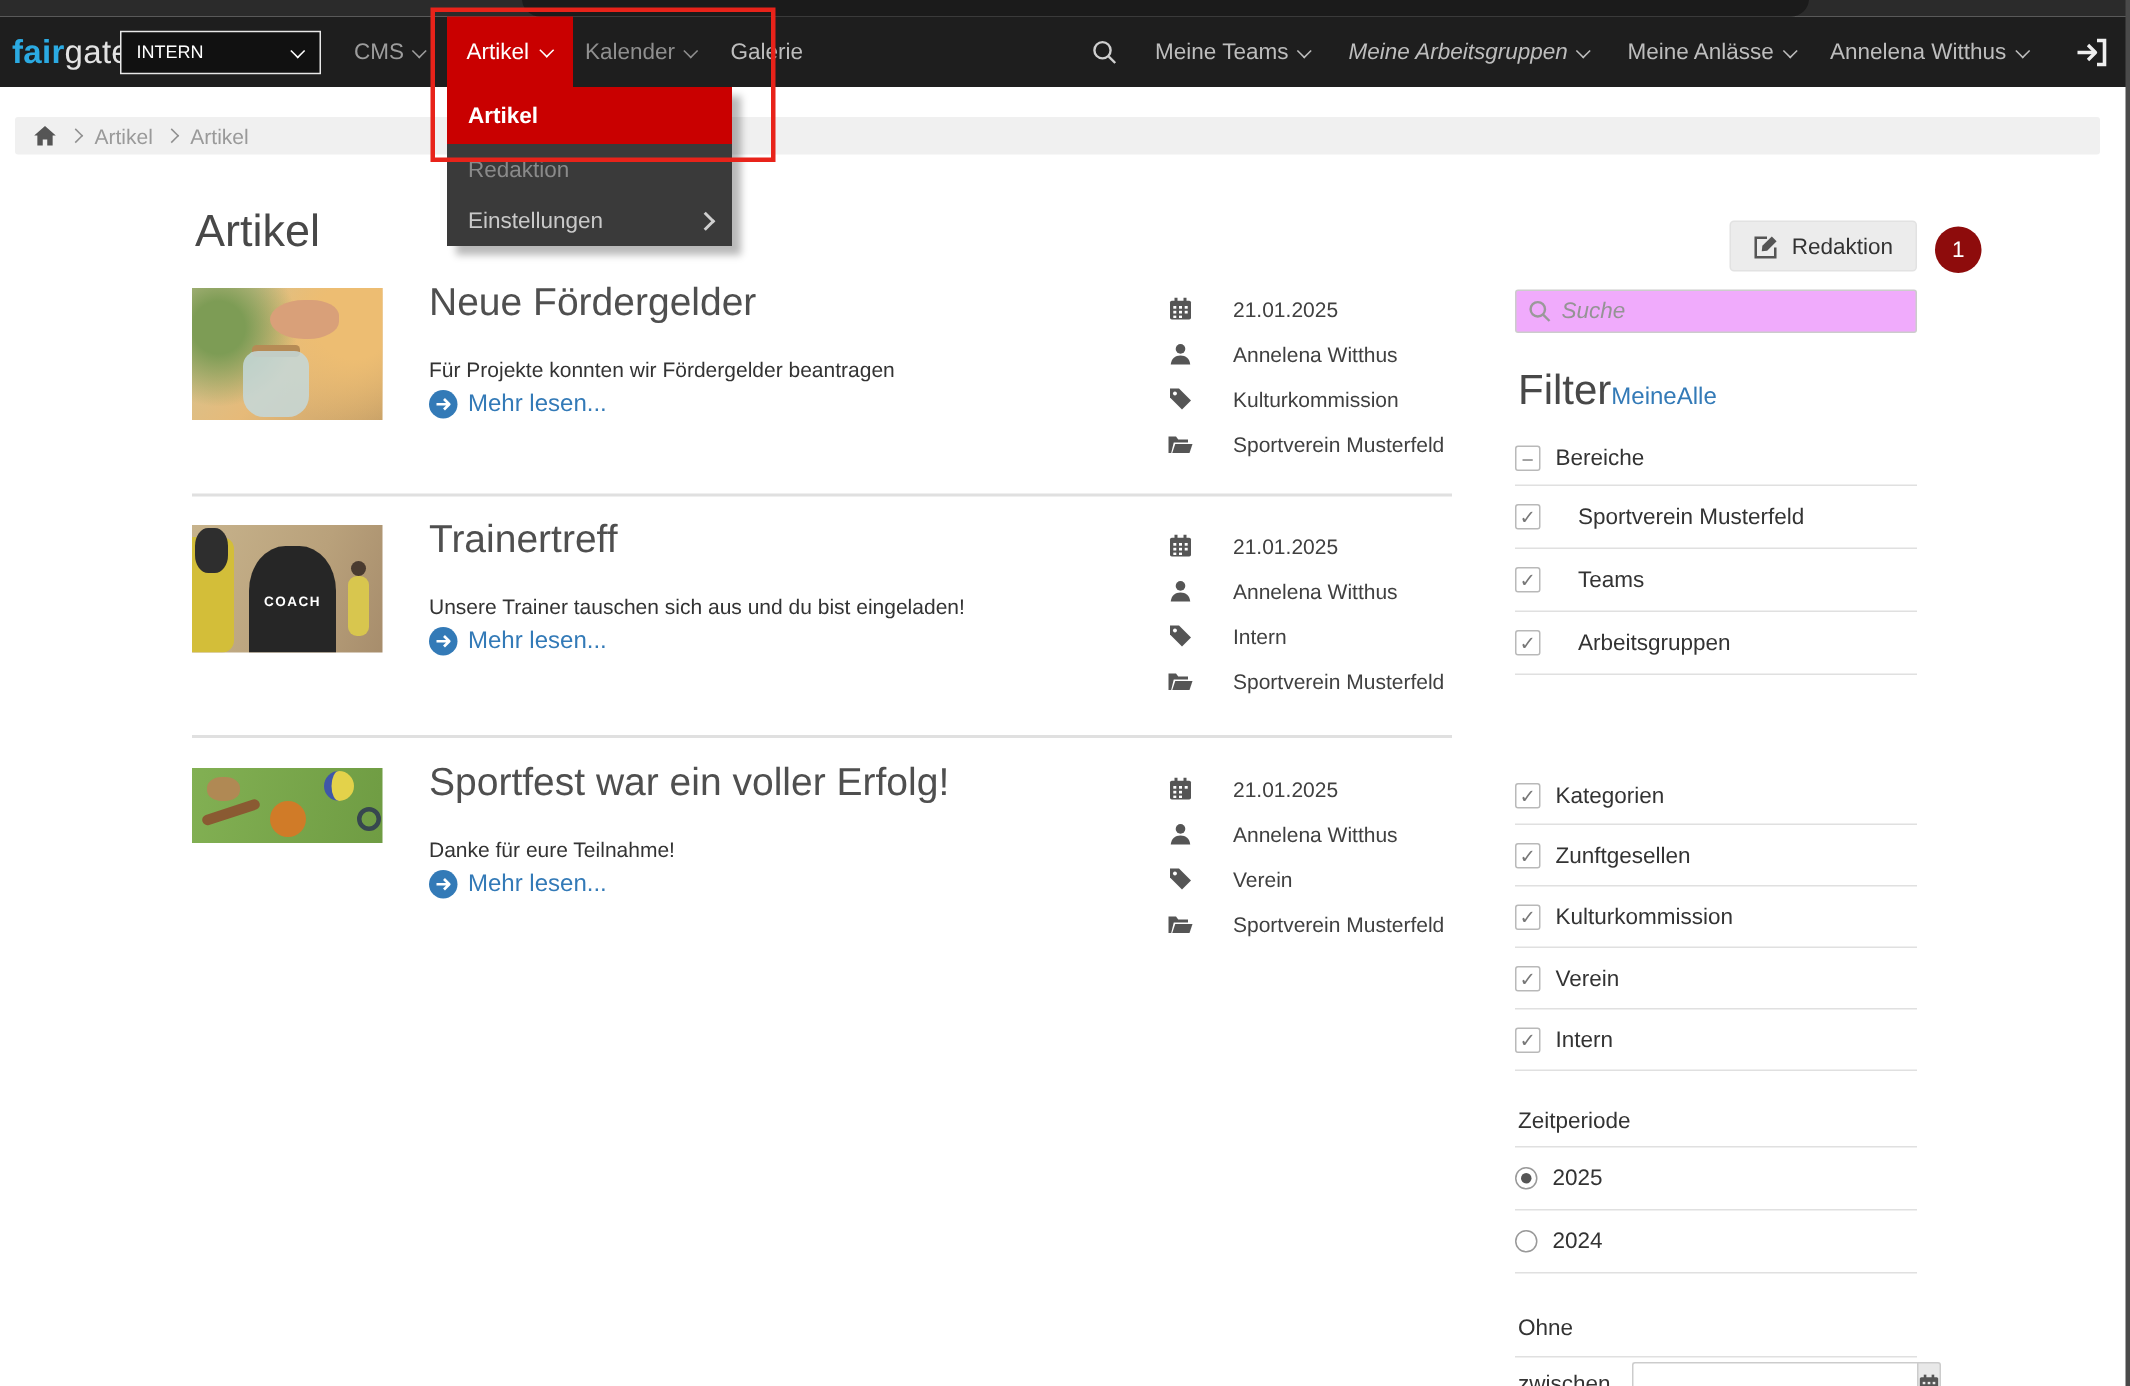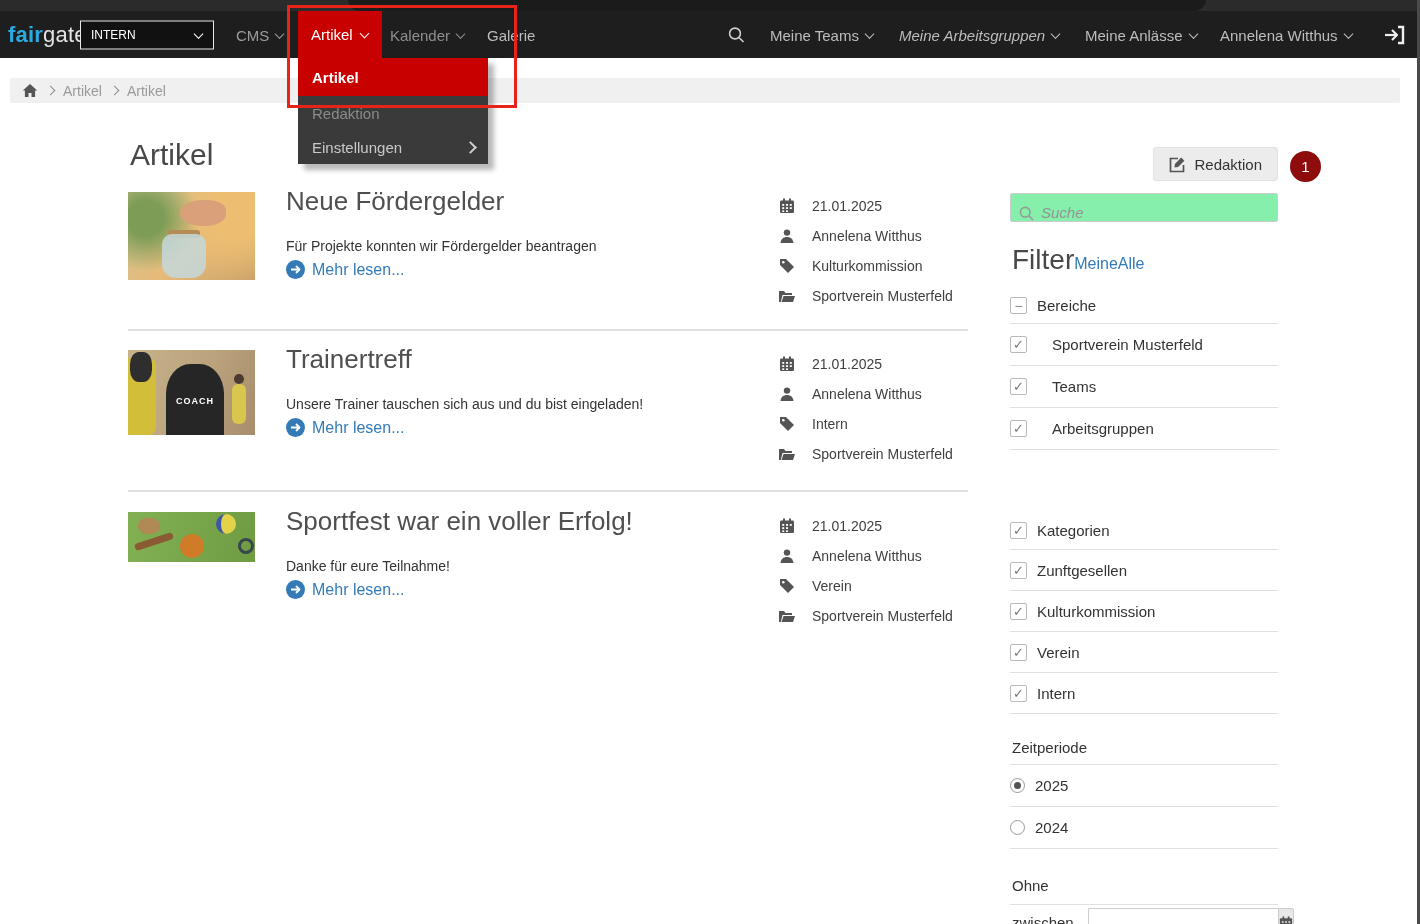--- a/index.html
+++ b/index.html
@@ -84,31 +84,31 @@
   .t3 .glove { position:absolute; left:10px; top:6px; width:22px; height:16px; background:#b08954; border-radius:45%; }
   .t3 .ring { position:absolute; left:110px; top:26px; width:16px; height:16px; border:3px solid #37474f; border-radius:50%; }
   .art-body { position:absolute; left:158px; top:0; width:470px; }
   .art-title { position:absolute; top:-6px; font-size:26px; font-weight:300; color:#4f4f4f; cursor:pointer; white-space:nowrap; }
   .art-desc { position:absolute; top:46px; font-size:14px; color:#333; white-space:nowrap; }
   .art-more { position:absolute; top:68px; display:flex; align-items:center; gap:7px; color:#337ab7;
       font-size:16px; cursor:pointer; }
   .more-ic { width:19px; height:19px; border-radius:50%; background:#337ab7; color:#fff; display:flex;
       align-items:center; justify-content:center; flex:none; }
   .art-meta { position:absolute; left:650px; top:0; width:195px; }
-  .meta-row { position:absolute; left:0; display:flex; align-items:center; gap:16px; font-size:14px; color:#404040; white-space:nowrap; }
+  .meta-row { position:absolute; left:0; display:flex; align-items:center; gap:26px; font-size:14px; color:#404040; white-space:nowrap; }
   .meta-row .mi { color:#555; display:flex; flex:none; width:18px; justify-content:center; }
   .m0 { top:6px; } .m1 { top:36px; } .m2 { top:66px; } .m3 { top:96px; }
   .hr { position:absolute; left:0; width:840px; border-top:2px solid #e0e0e0; }
   .hr1 { top:199px; } .hr2 { top:360px; }
   
   .sidebar { position:absolute; left:1010px; top:0; width:268px; height:924px; font-size:15px; }
   .redaktion-btn { position:absolute; right:0; top:147px; height:34px; background:#ececec; border:1px solid #e2e2e2;
       border-radius:3px; display:flex; align-items:center; gap:8px; padding:0 15px; color:#333; cursor:pointer; }
   .search-box { position:absolute; left:0; top:193px; width:268px; height:29px; border:1px solid #ccc;
-      border-radius:2px; background:#86efac; display:flex; align-items:flex-end; padding:0 8px; gap:7px; }
+      border-radius:2px; background:#f0abfc; display:flex; align-items:center; padding:0 8px; gap:7px; }
   .search-box input { border:none; outline:none; flex:1; font-style:italic; font-size:15px; color:#555;
       font-family:"Liberation Sans", sans-serif; background:transparent; }
   .search-box input::placeholder { color:#949494; }
   .filter-head { position:absolute; left:2px; top:244px; display:flex; align-items:baseline; }
   .filter-title { font-size:28px; font-weight:300; color:#484848; }
   .filter-link { color:#337ab7; font-size:16px; cursor:pointer; }
   .frow { position:absolute; left:0; width:268px; display:flex; align-items:center; border-bottom:1px solid #e0e0e0; }
   .frow .lbl { color:#333; }
   .frow .bold { font-weight:normal; }
   .cbox { width:17px; height:17px; border:1px solid #b9b9b9; border-radius:2px; background:#fff; flex:none;

